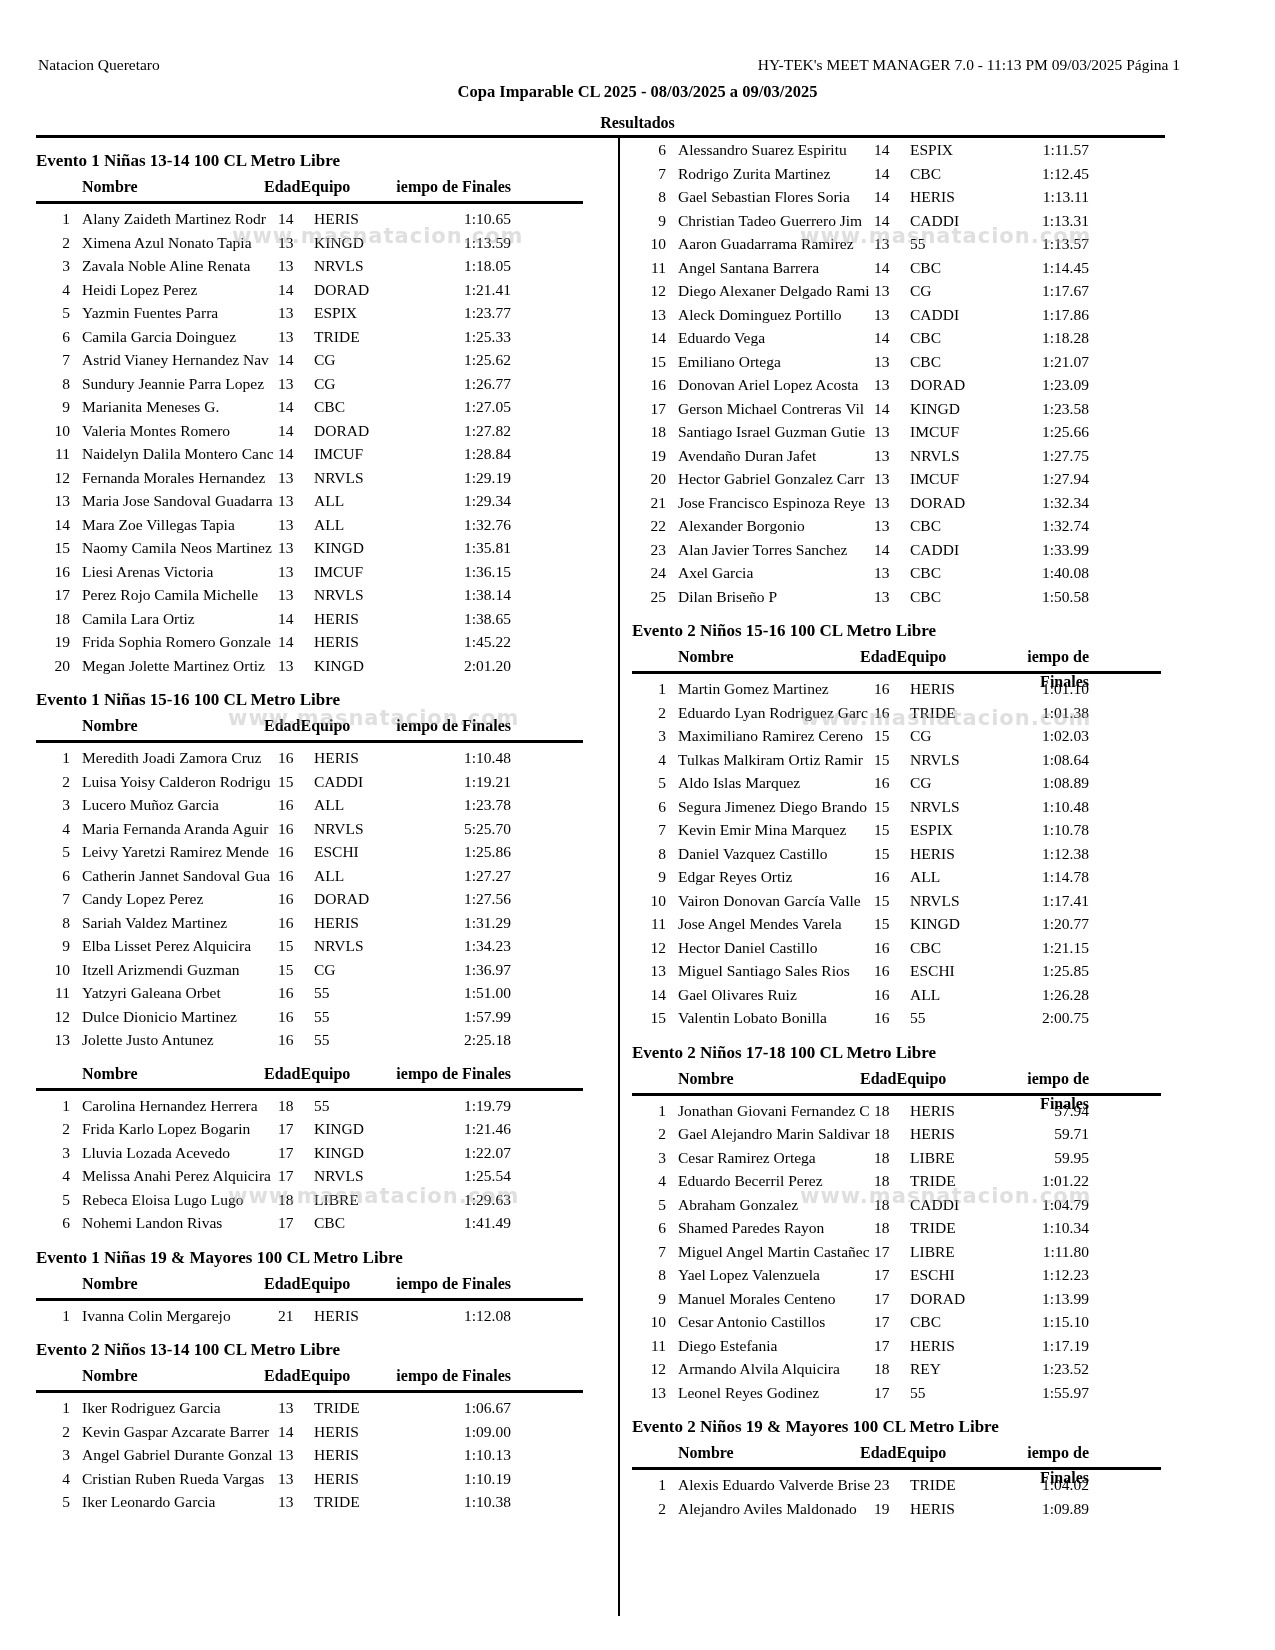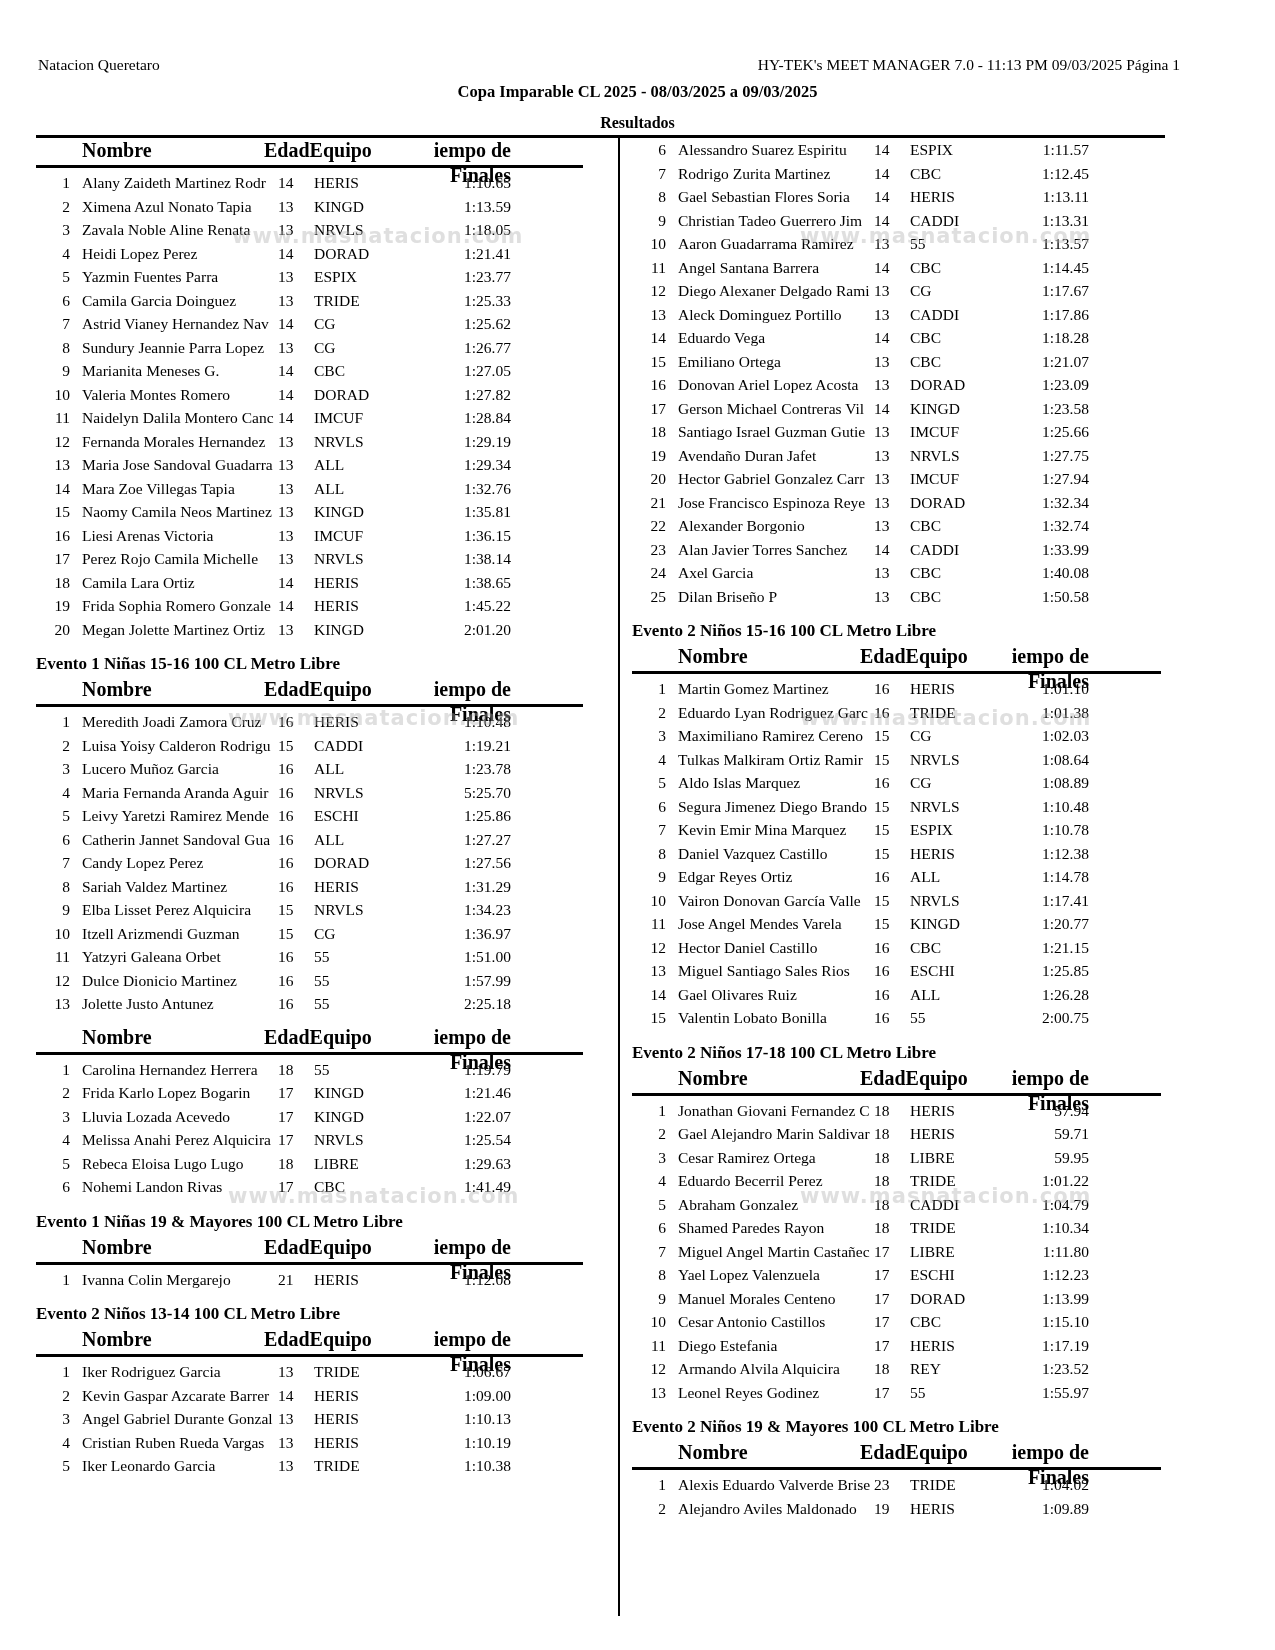--- a/index.html
+++ b/index.html
@@ -36,21 +36,21 @@
     margin:13px 0 3px 0;
     white-space:nowrap;
   }
   .row { display:flex; height:23.5px; line-height:23.5px; font-size:15.5px; }
   .c-place { width:46px; text-align:right; padding-right:12px; box-sizing:border-box; flex:none; }
   .c-name  { width:196px; flex:none; white-space:nowrap; overflow:hidden; }
   .c-age   { width:36px; flex:none; }
   .c-team  { width:90px; flex:none; }
   .c-time  { flex:1; text-align:right; padding-right:72px; box-sizing:border-box; }
   .thead {
-    font-weight:bold; font-size:20px;
+    font-weight:bold; font-size:16px;
     height:27px; line-height:25px;
     border-bottom:3px solid #000;
     margin-bottom:3px;
   }
   .thead .c-name { overflow:visible; }
   .hd-ageteam { width:126px; flex:none; margin-left:-14px; }
   .watermark {
     position:absolute;
     font-family:"DejaVu Sans", sans-serif;
     font-size:21px; font-weight:bold; letter-spacing:1px;
@@ -66,20 +66,21 @@
   <span>HY-TEK's MEET MANAGER 7.0 - 11:13 PM  09/03/2025  Página 1</span>
 </div>
 
 <div class="meet-title">Copa Imparable CL 2025 - 08/03/2025 a 09/03/2025</div>
 <div class="subtitle">Resultados</div>
 <div class="top-rule"></div>
 
 <div class="columns">
   <div class="col-left" id="col-left">
       <div class="section">
+        <div class="event-title">Evento 1  Niñas 13-14 100 CL Metro Libre</div>
         <div class="row thead">
           <div class="c-place"></div>
           <div class="c-name">Nombre</div>
           <div class="hd-ageteam">EdadEquipo</div>
           <div class="c-time">iempo de Finales</div>
         </div>
         <div class="row">
           <div class="c-place">1</div>
           <div class="c-name">Alany Zaideth Martinez  Rodr</div>
           <div class="c-age">14</div>

